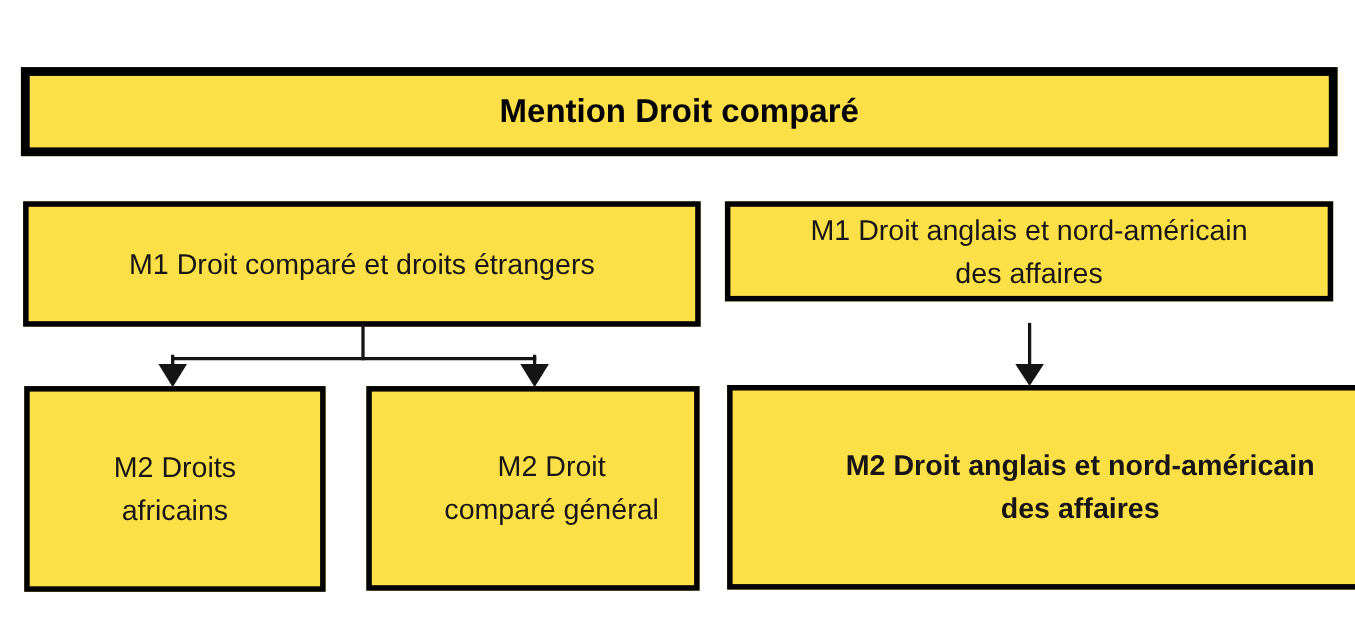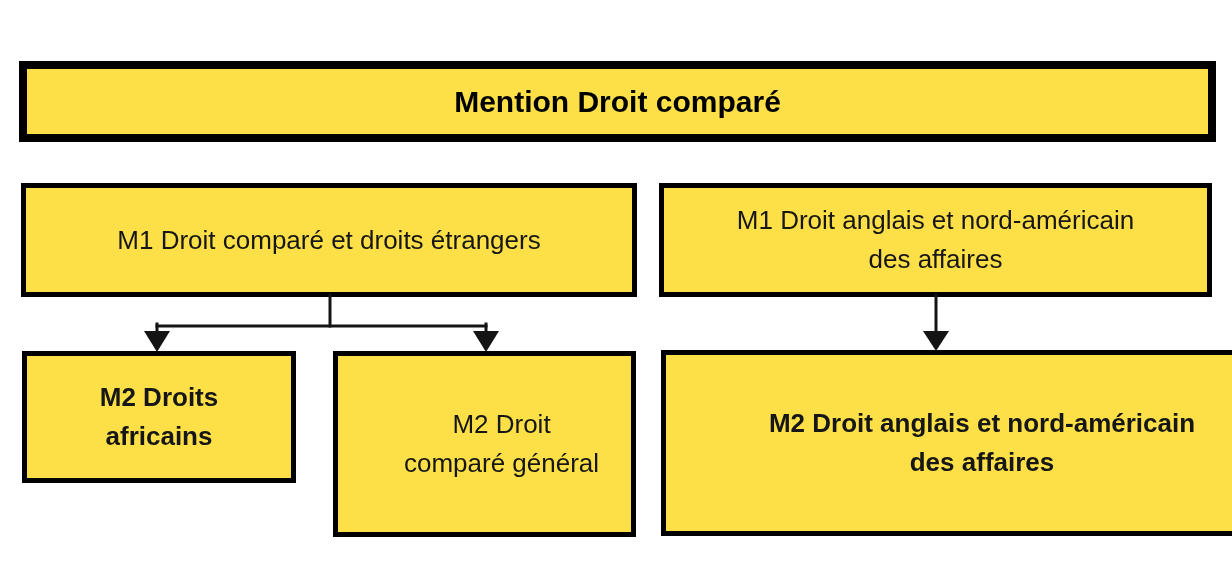--- a/index.html
+++ b/index.html
@@ -39,22 +39,22 @@
     height: 81px;
     border-width: 8px;
   }
   .title-box .label {
     font-size: 30px;
     font-weight: bold;
     color: #000000;
     line-height: 1.2;
   }
   .m1-left   { left: 21px;  top: 183px; width: 616px; height: 114px; }
-  .m1-right  { left: 659px; top: 183px; width: 553px; height: 114px; }
-  .m2-a      { left: 22px;  top: 351px; width: 274px; height: 132px; font-weight: bold; }
+  .m1-right  { left: 659px; top: 183px; width: 553px; height: 91px; }
+  .m2-a      { left: 22px;  top: 351px; width: 274px; height: 187px; }
   .m2-b      { left: 333px; top: 351px; width: 303px; height: 186px; padding-left: 34px; }
   .m2-c      { left: 661px; top: 350px; width: 642px; height: 186px; font-weight: bold; }
   .connectors {
     position: absolute;
     left: 0;
     top: 0;
     width: 1232px;
     height: 574px;
     pointer-events: none;
   }

